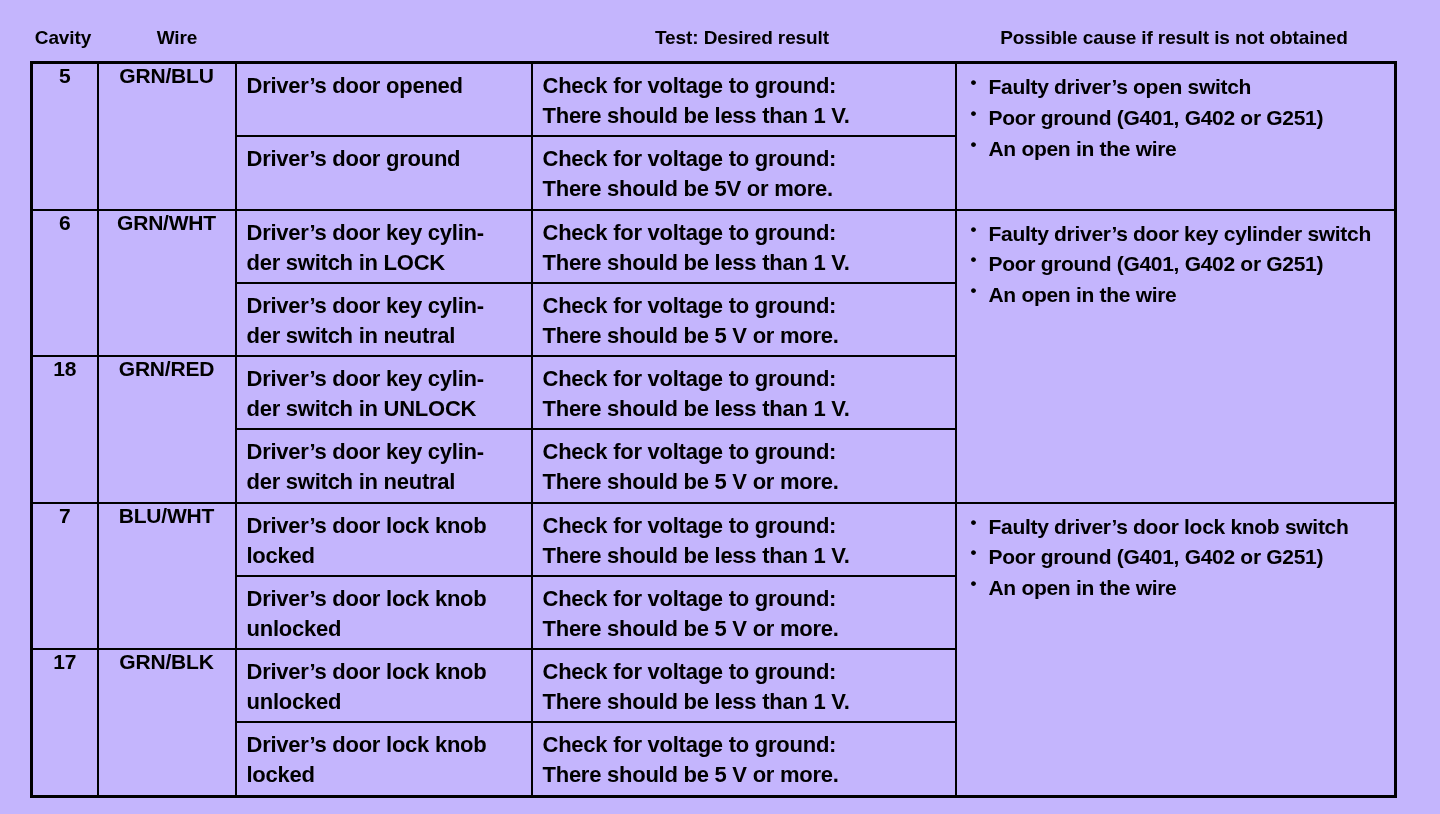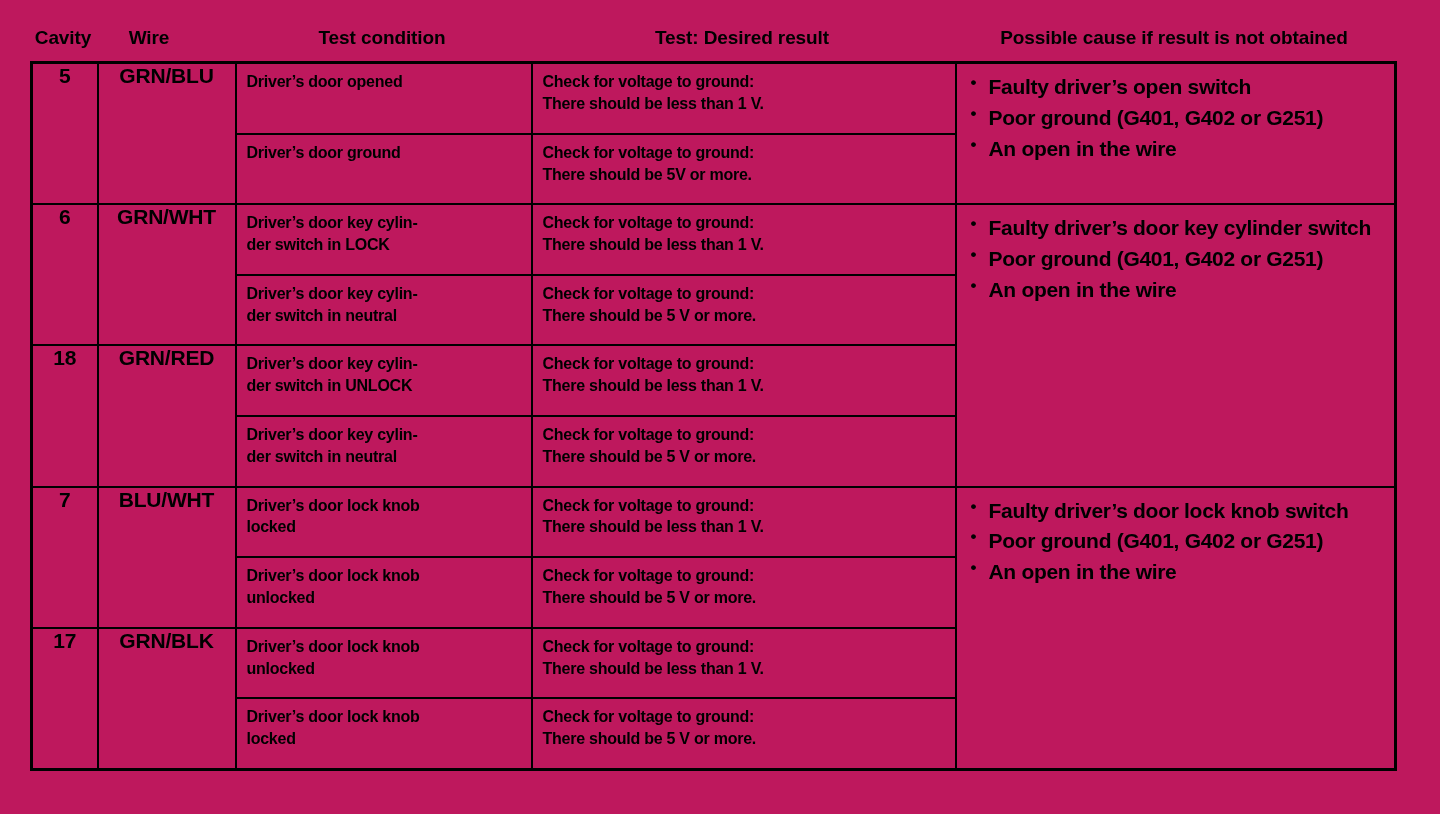--- a/index.html
+++ b/index.html
@@ -13,21 +13,21 @@
     height: 814px;
     font-family: "Liberation Sans", sans-serif;
     color: #000000;
     overflow: hidden;
   }
 
   .page {
     position: relative;
     width: 1440px;
     height: 814px;
-    background: #be185d;
+    background: #c4b5fd;
   }
 
   
   .col-headers {
     position: absolute;
     top: 26px;
     left: 0;
     width: 1440px;
     height: 30px;
   }
@@ -35,21 +35,21 @@
     position: absolute;
     font-size: 19px;
     font-weight: bold;
     letter-spacing: -0.1px;
     white-space: nowrap;
     text-align: center;
     top: 0;
     line-height: 24px;
   }
   .ch-cavity      { left: 30px;  width: 66px; }
-  .ch-wire        { left: 80px;  width: 138px; }
+  .ch-wire        { left: 108px;  width: 138px; }
   .ch-cond        { left: 234px; width: 296px; }
   .ch-desired     { left: 530px; width: 424px; }
   .ch-cause       { left: 954px; width: 440px; }
 
   
   .tbl-wrap {
     position: absolute;
     left: 30px;
     top: 61px;
     width: 1364px;
@@ -81,21 +81,21 @@
     vertical-align: middle;
     font-size: 21px;
     font-weight: bold;
     letter-spacing: -0.2px;
   }
   td.cavity-val, td.wire-val {
     vertical-align: middle;
   }
 
   .cell-txt {
-    font-size: 16px;
+    font-size: 22px;
     font-weight: bold;
     line-height: 1.37;
     letter-spacing: -0.25px;
     padding: 7px 6px 4px 10px;
   }
 
   .cause-list {
     list-style: none;
     margin: 0;
     padding: 8px 6px 4px 14px;
@@ -118,21 +118,20 @@
   }
 </style>
 </head>
 <body>
 
 <div class="page">
 
   <div class="col-headers">
     <div class="col-header ch-cavity">Cavity</div>
     <div class="col-header ch-wire">Wire</div>
-    <div class="col-header ch-cond">Test condition</div>
     <div class="col-header ch-desired">Test: Desired result</div>
     <div class="col-header ch-cause">Possible cause if result is not obtained</div>
   </div>
 
   <div class="tbl-wrap">
     <table class="grid">
       <colgroup>
         <col class="c-cavity">
           <col class="c-wire">
           <col class="c-cond">

